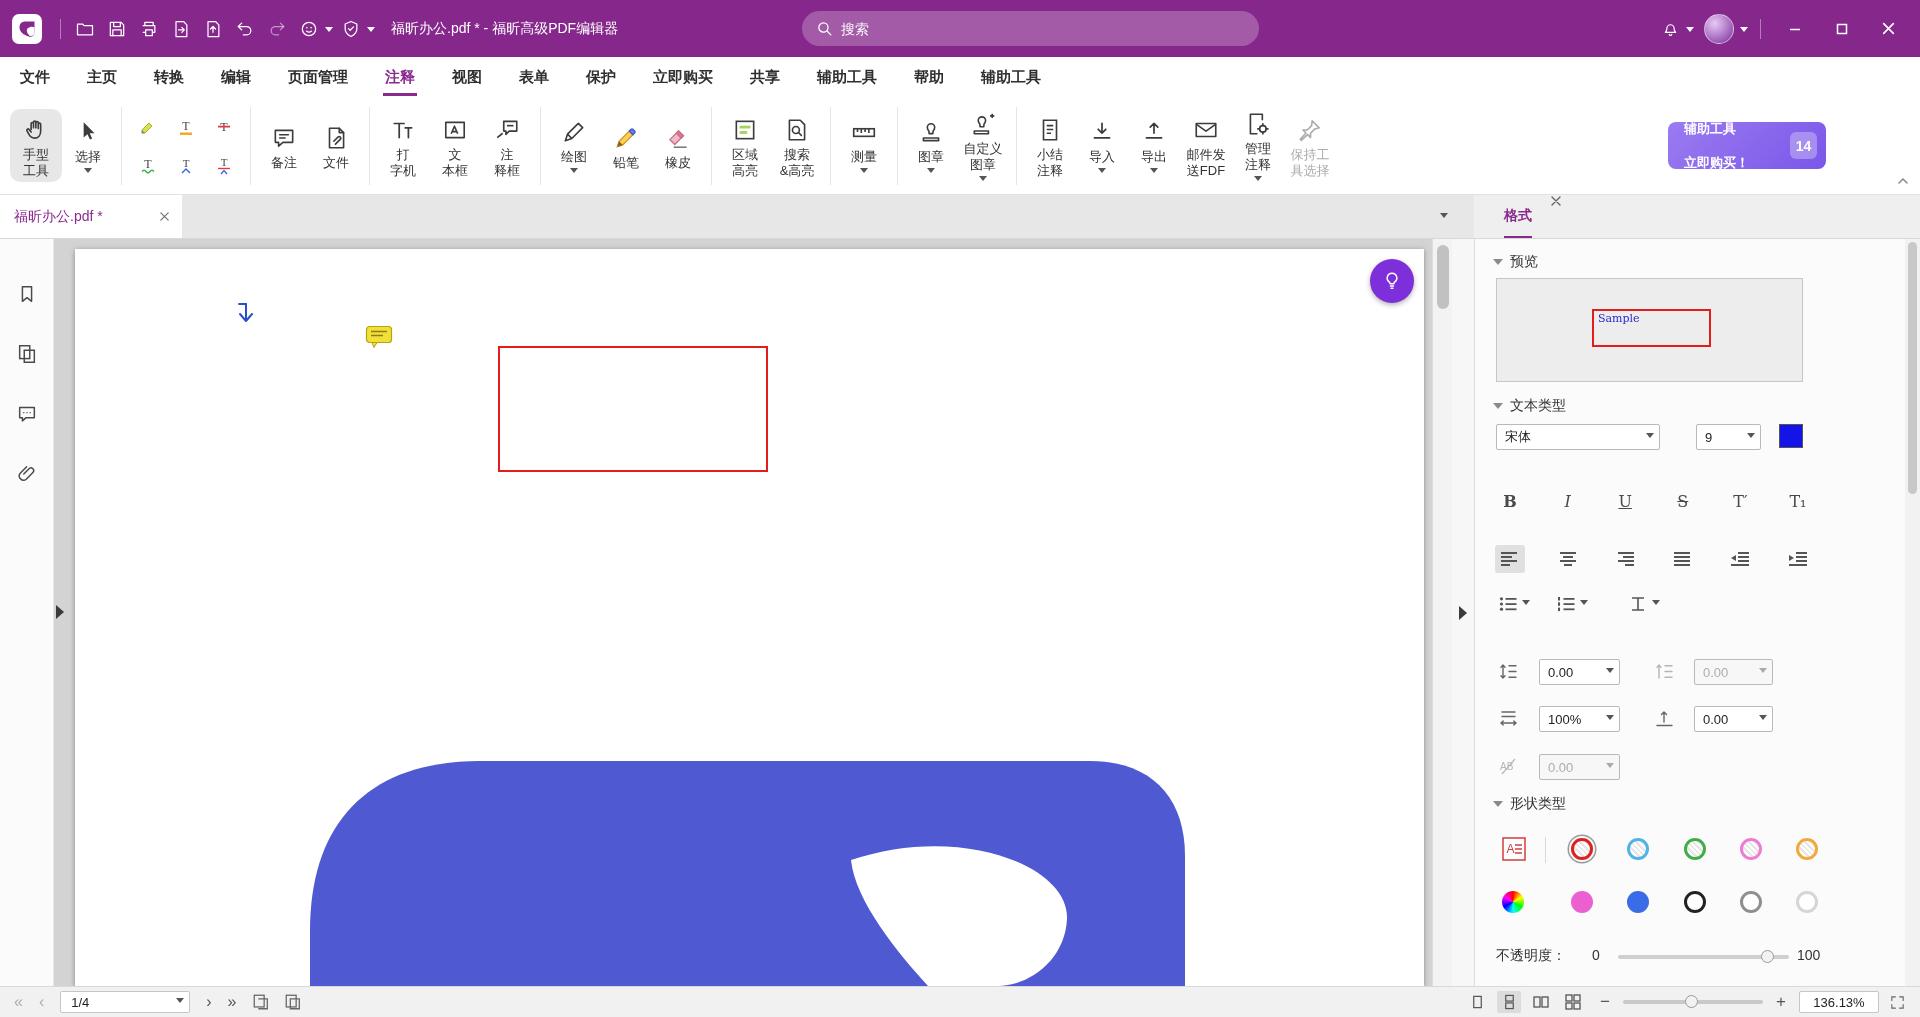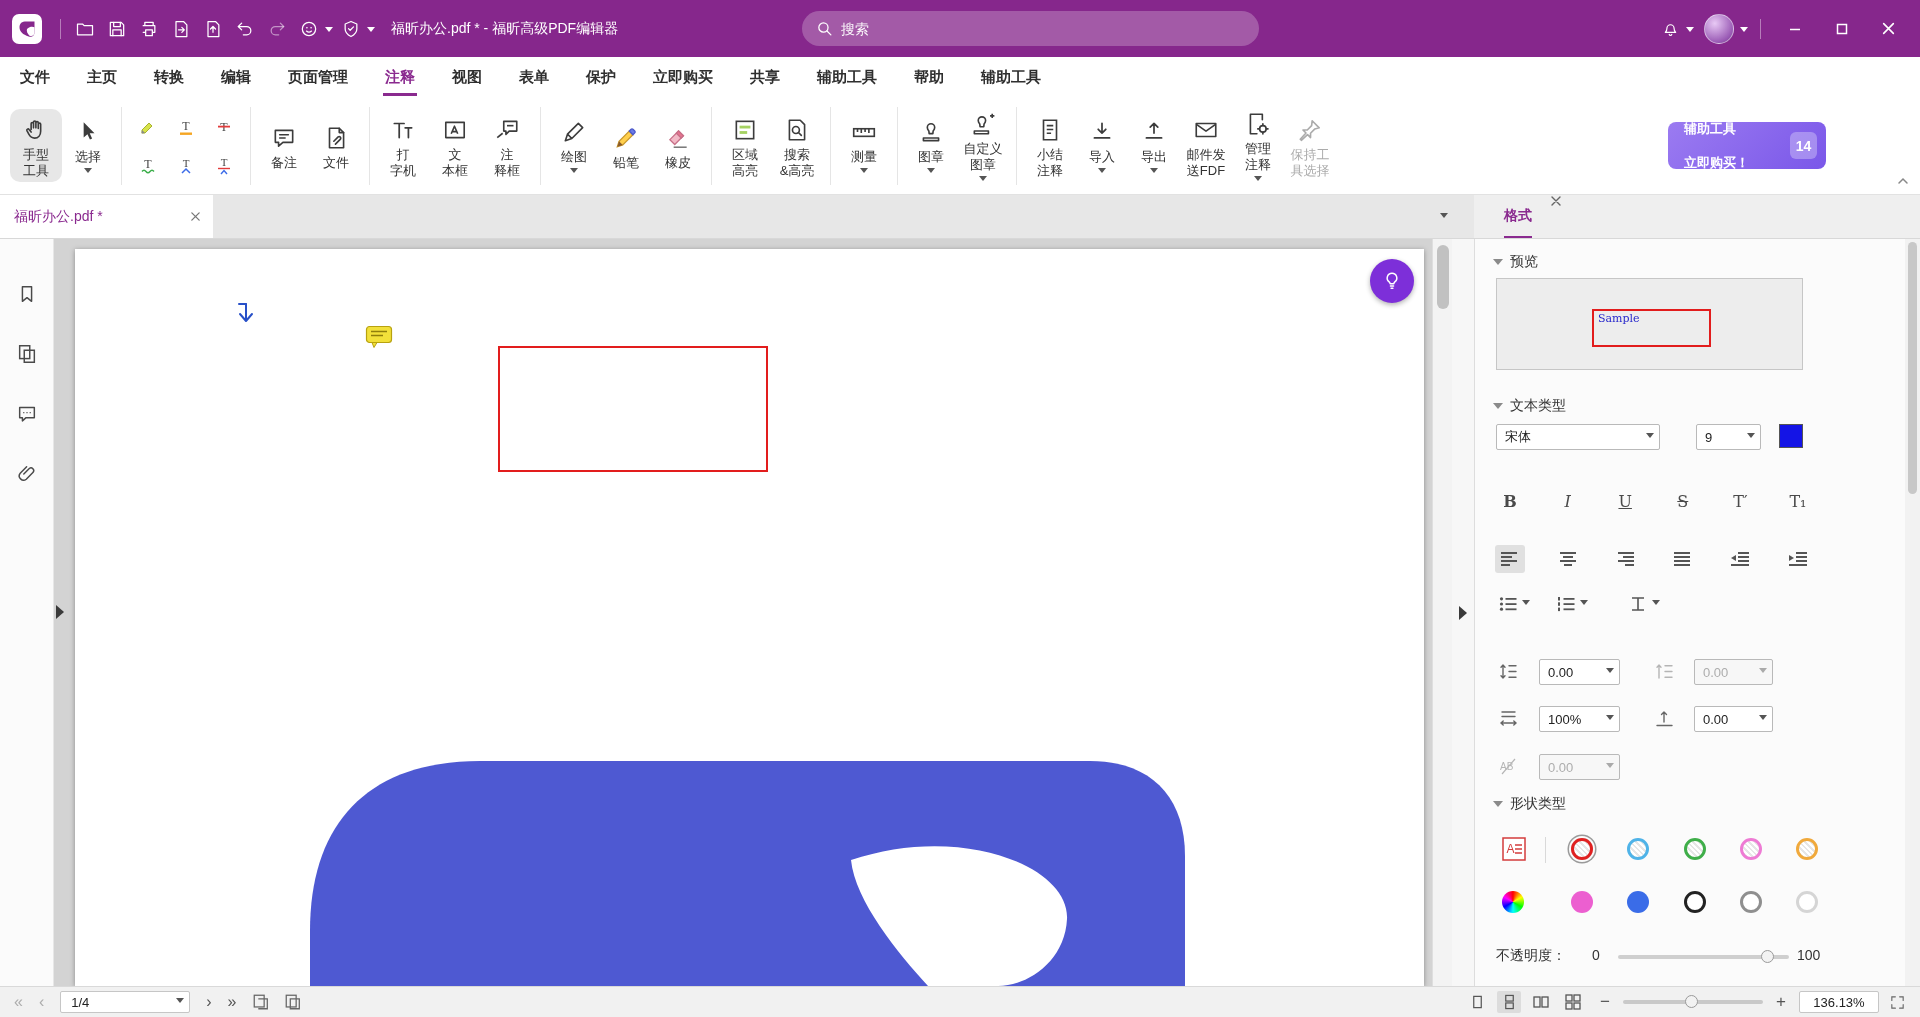--- a/index.html
+++ b/index.html
@@ -43,21 +43,21 @@
   .trial { margin-left:auto; margin-right:88px; width:158px; height:47px; border-radius:8px; background:linear-gradient(135deg,#9B7BF1,#7A57E9); color:#fff; display:flex; flex-direction:column; justify-content:center; padding-left:16px; position:relative; font-weight:700; }
   .trial .l1 { font-size:13px; }
   .trial .l2 { font-size:13px; margin-top:16px; }
   .trial .badge { position:absolute; right:9px; top:10px; width:27px; height:27px; border-radius:6px; background:rgba(255,255,255,.3); display:flex; align-items:center; justify-content:center; font-size:14px; }
   .ribbon-collapse { position:absolute; right:10px; bottom:4px; color:#888; }
 
   
   .tabrow { height:44px; display:flex; background:#E7E7E7; border-bottom:1px solid #D8D8D8; flex:none; }
   .tabs { width:1474px; display:flex; position:relative; flex:none; }
   .tab-start { width:186px; display:flex; align-items:center; padding-left:20px; font-size:14px; color:#333; border-right:1px solid #D5D5D5; }
-  .tab-doc { width:213px; background:#fff; color:#8A2A8F; display:flex; align-items:center; justify-content:space-between; padding:0 12px 0 14px; font-size:14px; }
+  .tab-doc { width:182px; background:#fff; color:#8A2A8F; display:flex; align-items:center; justify-content:space-between; padding:0 12px 0 14px; font-size:14px; }
   .tab-close svg { stroke:#777; }
   .tabs-caret { position:absolute; right:26px; top:18px; }
   .panel-header { flex:1; display:flex; align-items:flex-start; padding-left:30px; gap:18px; background:#EFEFEF; }
   .panel-title { color:#8A2A8F; font-size:14px; font-weight:700; height:100%; display:flex; align-items:center; border-bottom:2px solid #8A2A8F; }
 
   
   .content { display:flex; height:747px; flex:none; }
   .rail { width:54px; background:#FBFBFB; border-right:1px solid #E7E7E7; display:flex; flex-direction:column; align-items:center; padding-top:38px; gap:26px; flex:none; }
   .rail-btn { width:34px; height:34px; display:flex; align-items:center; justify-content:center; color:#4A4A4A; }
   .canvas { width:1378px; background:#D3D3D3; position:relative; overflow:hidden; flex:none; }
@@ -68,21 +68,21 @@
   .canvas-scroll { width:20px; background:#F3F3F3; border-left:1px solid #DEDEDE; position:relative; flex:none; }
   .canvas-scroll .thumb { position:absolute; left:4px; top:6px; width:12px; height:64px; background:#C1C1C1; border-radius:6px; }
   .panel-gap { width:22px; background:#F7F7F7; display:flex; align-items:center; justify-content:center; flex:none; }
   .panel { width:431px; background:#FBFBFB; border-left:1px solid #DDD; position:relative; flex:none; font-size:14px; color:#333; }
   .panel-scroll { width:15px; background:#F2F2F2; position:relative; flex:none; }
   .panel-scroll .thumb { position:absolute; left:3px; top:3px; width:9px; height:252px; background:#C8C8C8; border-radius:5px; }
 
   
   .sec-head { position:absolute; display:flex; align-items:center; gap:7px; font-size:14px; color:#333; }
   .tri { width:0; height:0; border-left:5px solid transparent; border-right:5px solid transparent; border-top:6px solid #8A8A8A; }
-  .preview-box { position:absolute; left:21px; top:39px; width:307px; height:92px; background:#EDEDED; border:1px solid #C6C6C6; }
+  .preview-box { position:absolute; left:21px; top:39px; width:307px; height:104px; background:#EDEDED; border:1px solid #C6C6C6; }
   .sample-rect { position:absolute; left:95px; top:30px; width:119px; height:38px; border:2px solid #E21D1D; font-family:"DejaVu Serif",serif; font-size:11px; color:#2A2ACC; padding:1px 0 0 4px; }
   .sel { height:26px; background:#fff; border:1px solid #B9B9B9; border-radius:2px; display:flex; align-items:center; font-size:13px; color:#222; padding-left:8px; position:absolute; }
   .sel .sp { flex:1; }
   .sel .cbx { width:18px; height:100%; display:flex; align-items:center; justify-content:center; }
   .sel.dis { color:#ADADAD; background:#F7F7F7; }
   .sel.dis .caret { border-top-color:#AAA; }
   .swatch { position:absolute; width:24px; height:24px; border:1px solid #555; background:#1414E6; }
   .btn-row { position:absolute; left:20px; width:318px; display:flex; justify-content:space-between; }
   .pbtn { width:30px; height:28px; display:flex; align-items:center; justify-content:center; border-radius:3px; color:#4A4A4A; }
   .pbtn.selected { background:#E0E0E0; }

